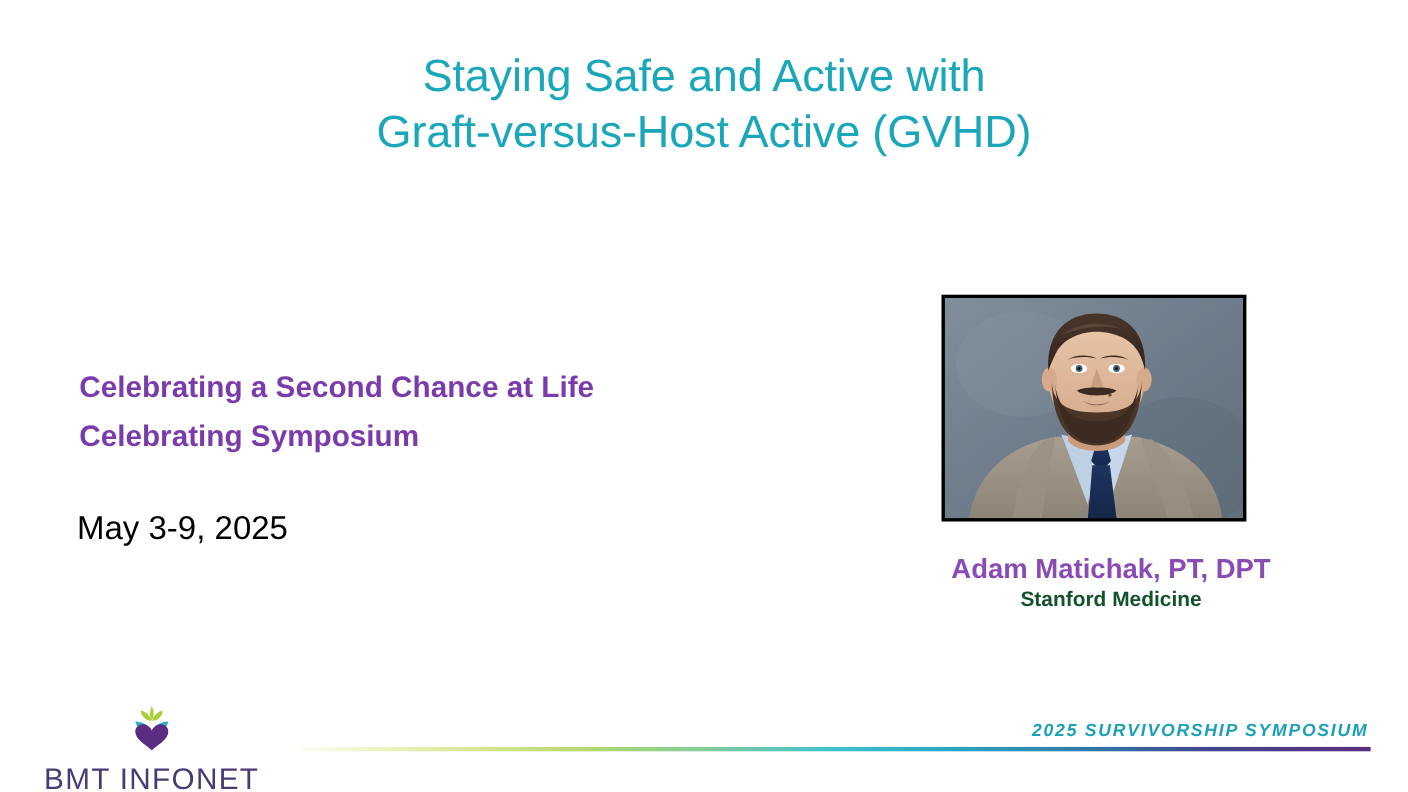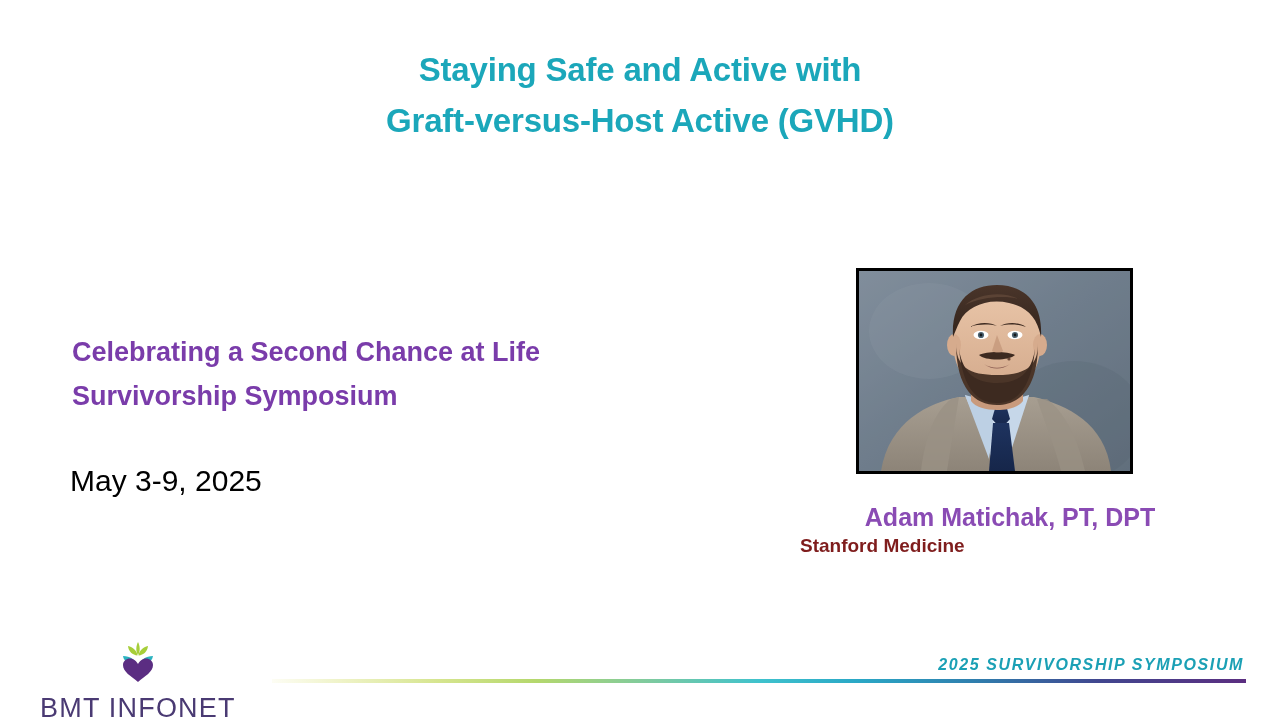--- a/index.html
+++ b/index.html
@@ -20,22 +20,22 @@
   }
 
   
   .title-block {
     position: absolute;
     left: 0;
     top: 44px;
     width: 1280px;
     text-align: center;
     color: #1BA7BA;
-    font-weight: bold;
-    font-size: 33px;
+    font-weight: normal;
+    font-size: 41px;
     line-height: 51px;
     letter-spacing: -0.2px;
   }
   .title-line { display: block; white-space: nowrap; }
 
   
   .event-name {
     position: absolute;
     left: 72px;
     top: 330px;
@@ -84,22 +84,22 @@
     color: #8A4BB4;
     font-weight: bold;
     font-size: 25px;
     line-height: 26px;
   }
   .speaker-org {
     position: absolute;
     left: 800px;
     top: 533px;
     width: 420px;
-    text-align: left;
-    color: #7f1d1d;
+    text-align: center;
+    color: #14532d;
     font-weight: bold;
     font-size: 19px;
     line-height: 25px;
   }
 
   
   .footer-logo {
     position: absolute;
     left: 40px;
     top: 641px;
@@ -154,21 +154,21 @@
 
 <div id="slide">
 
   <div class="title-block">
     <span class="title-line">Staying Safe and Active with</span>
     <span class="title-line">Graft-versus-Host Active (GVHD)</span>
   </div>
 
   <div class="event-name">
     <span class="ln">Celebrating a Second Chance at Life</span>
-    <span class="ln">Survivorship Symposium</span>
+    <span class="ln">Celebrating Symposium</span>
   </div>
 
   <div class="event-dates">May 3-9, 2025</div>
 
   <div class="photo-frame">
     <svg class="photo-canvas" viewBox="0 0 271 200" preserveAspectRatio="xMidYMid slice">
       <defs>
         <linearGradient id="bgwall" x1="0" y1="0" x2="1" y2="1">
           <stop offset="0%" stop-color="#8794a1"></stop>
           <stop offset="45%" stop-color="#707f8d"></stop>

